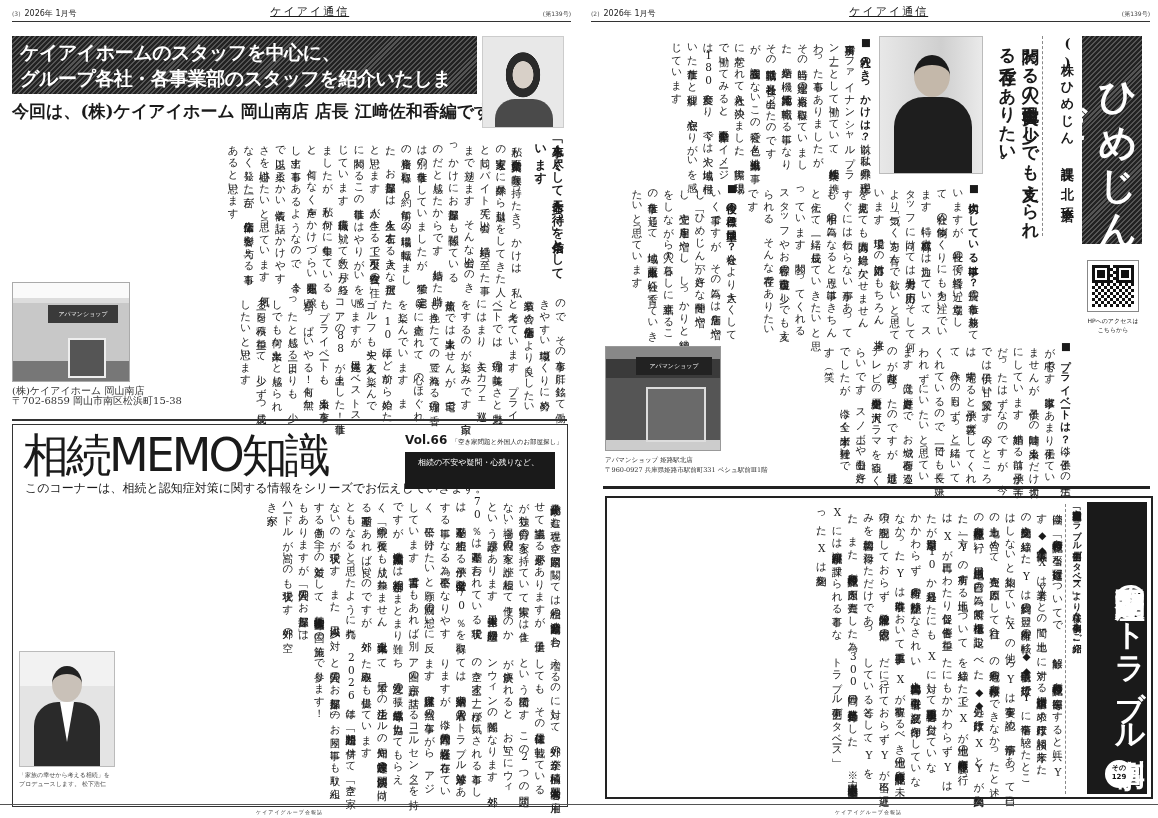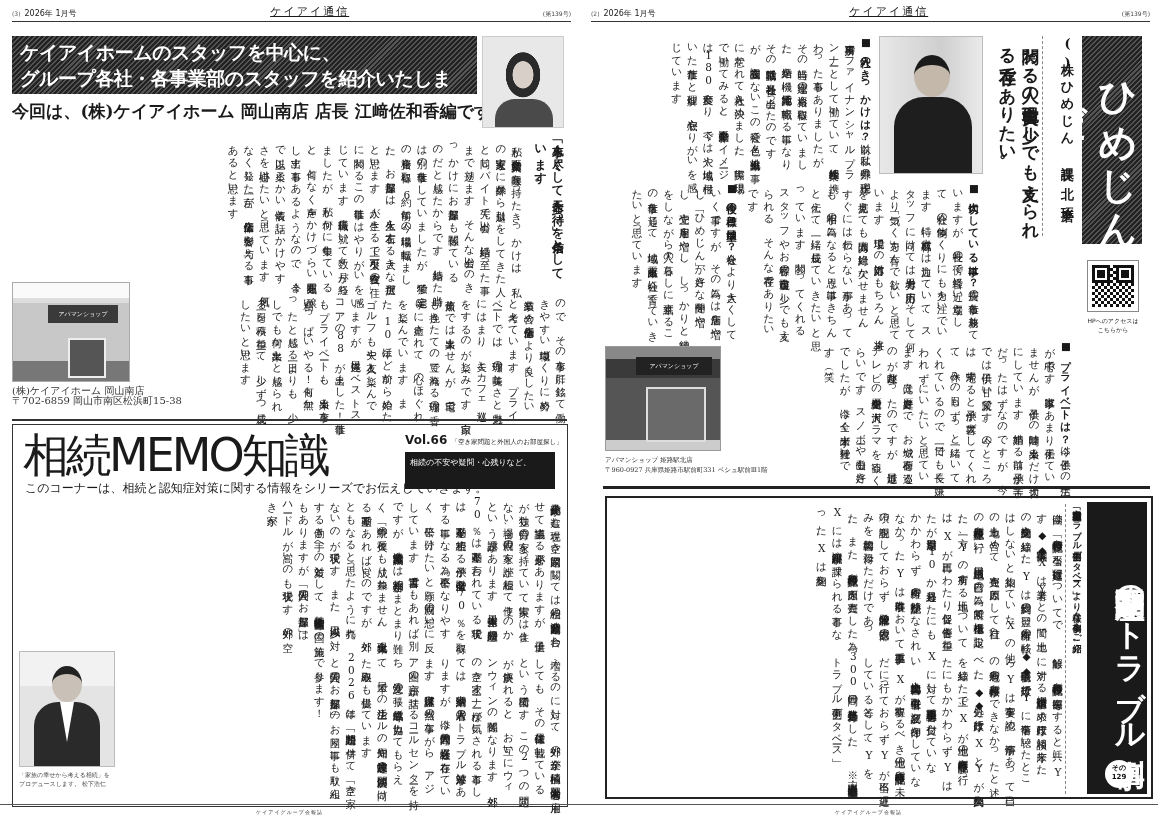--- a/index.html
+++ b/index.html
@@ -30,21 +30,21 @@
   .store-photo .sign { position: absolute; left: 35px; top: 22px; width: 70px; height: 18px; background: #3a3a3a; color: #fff; font-size: 6px; font-family: "DejaVu Sans", sans-serif; text-align: center; line-height: 18px; }
   .store-photo .door { position: absolute; left: 55px; top: 55px; width: 38px; height: 40px; background: #555; border: 2px solid #eee; }
   .photo-caption { position: absolute; left: 12px; top: 386px; font-size: 10px; line-height: 10px; color: #333; }
   .divider-left { position: absolute; left: 12px; right: 12px; top: 419px; height: 1.5px; background: #333; }
 
   .memo-box { position: absolute; left: 12px; top: 424px; width: 556px; height: 383px; border: 1.5px solid #333; }
   .memo-title { position: absolute; left: 10px; top: 4px; font-family: "DejaVu Sans", sans-serif; font-weight: 400; font-size: 46px; letter-spacing: -3px; color: #1a1a1a; line-height: 52px; }
   .memo-title-sub { position: absolute; left: 12px; top: 55px; font-size: 12px; letter-spacing: 0; }
   .memo-vol { position: absolute; left: 392px; top: 8px; font-family: "DejaVu Sans", sans-serif; font-size: 12px; font-weight: bold; }
   .memo-vol .series { font-size: 6.5px; font-weight: normal; }
-  .memo-tag { position: absolute; left: 392px; top: 27px; width: 150px; height: 37px; background: #1a1a1a; color: #fff; font-size: 8px; line-height: 14px; padding: 4px 5px; }
+  .memo-tag { position: absolute; left: 392px; top: 27px; width: 150px; height: 37px; background: #1a1a1a; color: #fff; font-size: 8px; line-height: 14px; padding: 4px 13px; }
   .memo-text-top { position: absolute; left: 4px; top: 70px; width: 546px; height: 150px; }
   .memo-text-bottom { position: absolute; left: 112px; top: 226px; width: 438px; height: 146px; }
   .consultant-photo { position: absolute; left: 6px; top: 226px; width: 96px; height: 116px; background: linear-gradient(#f2f2f2 0 30%, #e4e4e4 30%); border: 1px solid #bbb; overflow: hidden; }
   .consultant-photo .head { position: absolute; left: 32px; top: 14px; width: 30px; height: 36px; background: #c9c1b8; border-radius: 50%; border-top: 8px solid #222; }
   .consultant-photo .suit { position: absolute; left: 14px; top: 50px; width: 66px; height: 70px; background: #2a2a2a; border-radius: 24px 24px 0 0; }
   .consultant-photo .shirt { position: absolute; left: 40px; top: 50px; width: 14px; height: 40px; background: #fff; clip-path: polygon(0 0,100% 0,50% 100%); }
   .consultant-caption { position: absolute; left: 6px; top: 345px; font-family: "DejaVu Sans", sans-serif; font-size: 6px; line-height: 9px; color: #444; }
 
   
   .himejin-title { position: absolute; left: 503px; top: 36px; width: 60px; height: 208px; font-family: "DejaVu Sans", sans-serif; font-size: 38px; font-weight: 900; line-height: 1.3; padding-top: 6px; text-align: center; }

